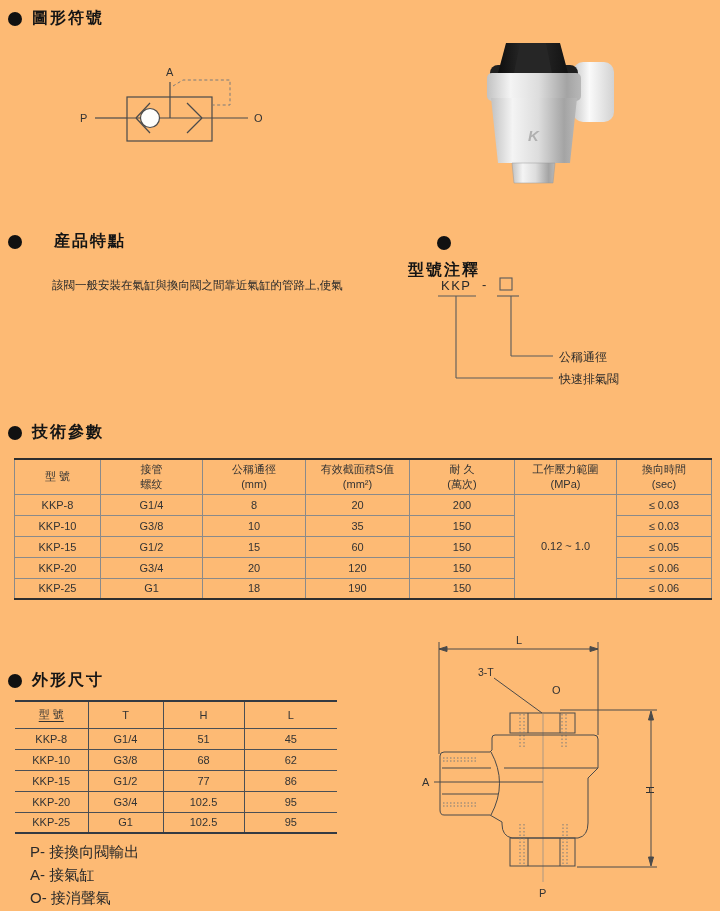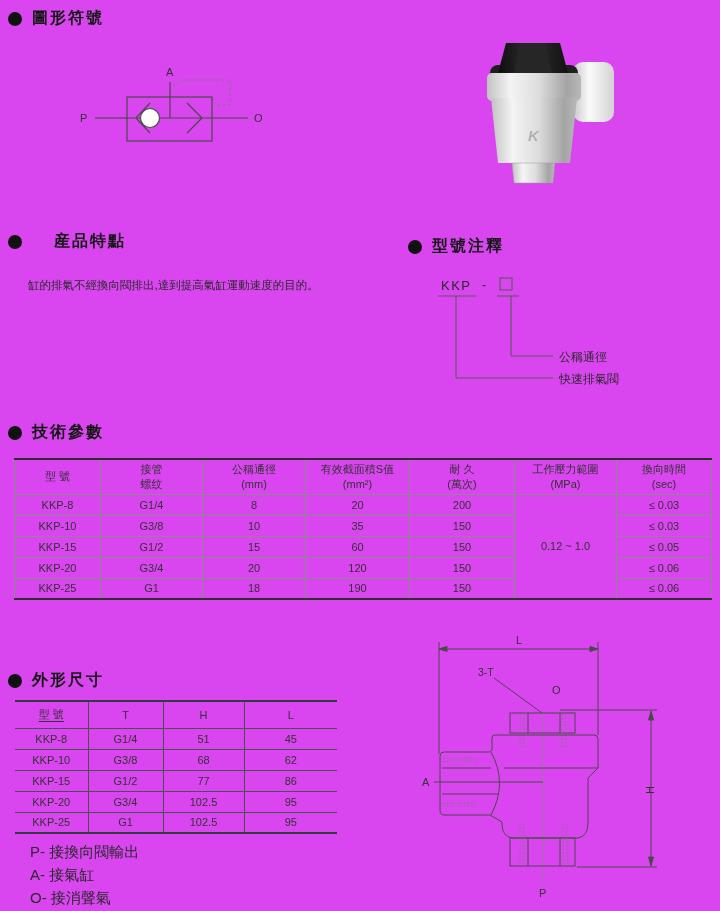--- a/index.html
+++ b/index.html
@@ -1,18 +1,18 @@
 <!DOCTYPE html>
 <html><head>
 <meta charset="utf-8">
 <style>
   html,body{margin:0;padding:0;background:#e8e8e8;}
   #page{
     position:relative;width:720px;height:911px;margin:0 auto;
-    background:#d946ef;color:#222;
+    background:#fdba74;color:#222;
     font-family:"Liberation Sans","DejaVu Sans",sans-serif;
     overflow:hidden;
   }
   .sec{position:absolute;display:flex;align-items:center;gap:10px;}
   .bullet{width:14px;height:14px;border-radius:50%;background:#111;flex:0 0 auto;}
   .sec .t{font-size:16px;font-weight:bold;letter-spacing:2px;color:#151515;}
 
   .para{position:absolute;left:28px;top:272px;width:330px;font-size:11.5px;line-height:26px;color:#2a2a2a;}
   .para .l1{padding-left:24px;white-space:nowrap;}
   .para .l2{white-space:nowrap;}
@@ -94,24 +94,24 @@
     <polygon points="13,63 99,63 92,128 20,128" fill="url(#gmet)"></polygon>
     <polygon points="34,128 77,128 75,148 36,148" fill="url(#gmet)" stroke="#9a9a9a" stroke-width="0.5"></polygon>
     <text x="50" y="106" font-size="15" font-weight="bold" font-style="italic" fill="#b0b0b0">K</text>
   </svg>
 
   <div class="sec" style="left:8px;top:231px;gap:32px;">
     <span class="bullet"></span>
     <span class="t">産品特點</span>
   </div>
   <div class="para">
-    <div class="l2">缸的排氣不經換向閥排出,達到提高氣缸運動速度的目的。</div>
-  </div>
-
-  <div class="sec" style="left:408px;top:236px;">
+    <div class="l1">該閥一般安裝在氣缸與換向閥之間靠近氣缸的管路上,使氣</div>
+  </div>
+
+  <div class="sec" style="left:408px;top:236px;flex-direction:column;">
     <span class="bullet"></span>
     <span class="t">型號注釋</span>
   </div>
   <svg style="position:absolute;left:420px;top:268px;" width="290" height="125" viewBox="0 0 290 125">
     <g stroke="#5a5a5a" fill="none" stroke-width="1.1">
       <rect x="80" y="10" width="12" height="12"></rect>
       <line x1="18" y1="28" x2="56" y2="28"></line>
       <line x1="77" y1="28" x2="99" y2="28"></line>
       <line x1="36" y1="28" x2="36" y2="110"></line>
       <line x1="36" y1="110" x2="133" y2="110"></line>

